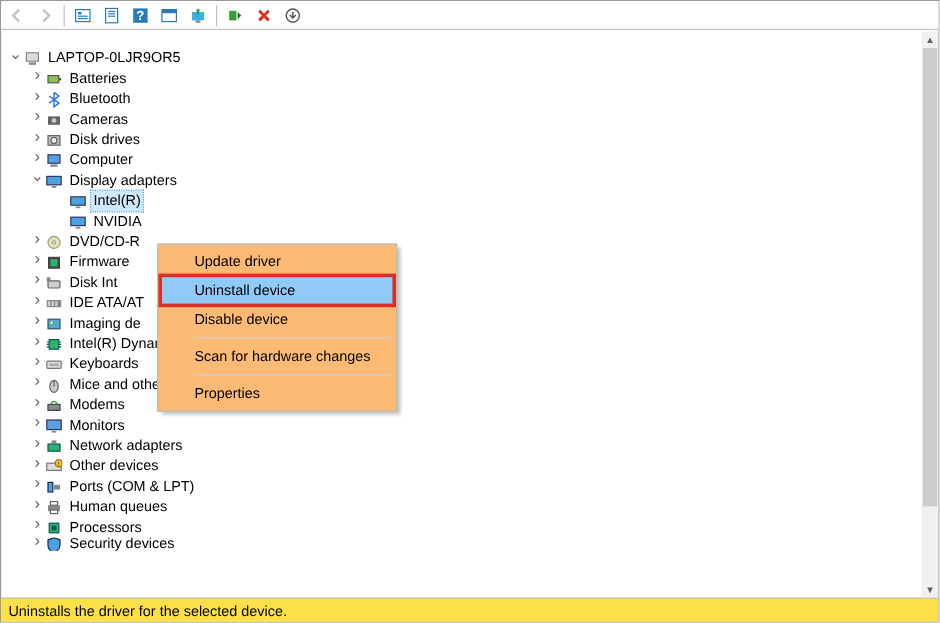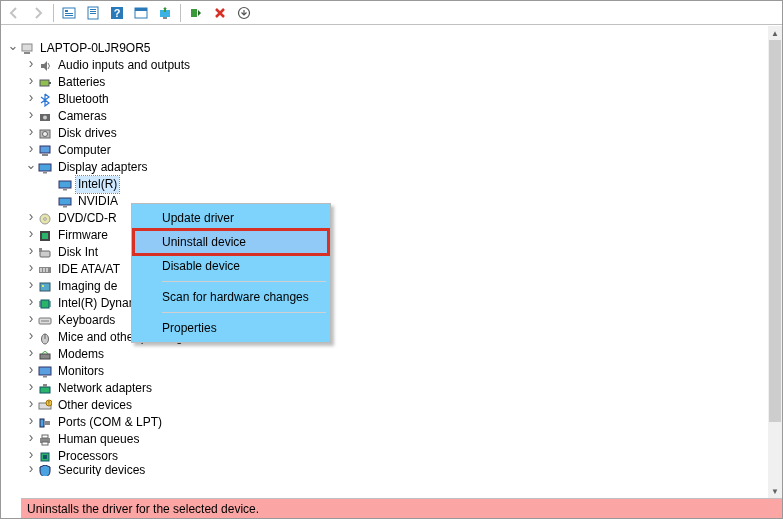--- a/index.html
+++ b/index.html
@@ -90,21 +90,21 @@
     background: #cde8ff;
     outline: 1px dotted #3399ff;
   }
   .depth-0 { padding-left: 2px; }
   .depth-1 { padding-left: 20px; }
   .depth-2 { padding-left: 40px; }
 
   .context-menu {
     position: absolute;
     width: 200px;
-    background: #7dd3fc;
+    background: #fdba74;
     border: 1px solid #bbb;
     box-shadow: 3px 3px 3px rgba(0,0,0,.25);
     padding: 2px;
     z-index: 10;
     font-size: 12px;
   }
   .cm-item {
     padding: 5px 10px 5px 28px;
     position: relative;
   }
@@ -119,22 +119,21 @@
   .cm-sep {
     height: 1px; background: #d0d0d0; margin: 3px 2px 3px 28px;
   }
 
   .statusbar {
     height: 20px;
     border-top: 1px solid #c0c0c0;
     display: flex; align-items: center;
     padding: 0 6px;
     font-size: 12px;
-    background: #fca5a5;
-    margin-left: 20px;
+    background: #fde047;
   }
 </style>
 </head>
 <body>
 
 <div class="window">
 
   <div class="toolbar">
     <div class="tbtn disabled">
       <svg width="14" height="14" viewBox="0 0 14 14">
@@ -209,30 +208,20 @@
         <span class="expander open"></span>
         <span class="ico">
           <svg width="14" height="14" viewBox="0 0 14 14">
               <rect x="2" y="2" width="10" height="7" fill="#dcdcdc" stroke="#888"></rect>
               <rect x="4" y="10" width="6" height="2" fill="#888"></rect>
             </svg>
         </span>
         <span class="label">LAPTOP-0LJR9OR5</span>
       </div>
 
-      <div class="node depth-1">
-        <span class="expander closed"></span>
-        <span class="ico">
-            <svg width="14" height="14" viewBox="0 0 14 14">
-              <path d="M3 5 L6 5 L9 2 L9 12 L6 9 L3 9 Z" fill="#777"></path>
-              <path d="M10 4 Q13 7 10 10" fill="none" stroke="#777"></path>
-            </svg>
-          </span>
-        <span class="label">Audio inputs and outputs</span>
-      </div>
       <div class="node depth-1">
         <span class="expander closed"></span>
         <span class="ico">
             <svg width="14" height="14" viewBox="0 0 14 14">
               <rect x="2" y="4" width="9" height="6" fill="#8fbf4f" stroke="#556"></rect>
               <rect x="11" y="6" width="2" height="2" fill="#556"></rect>
             </svg>
           </span>
         <span class="label">Batteries</span>
       </div>

